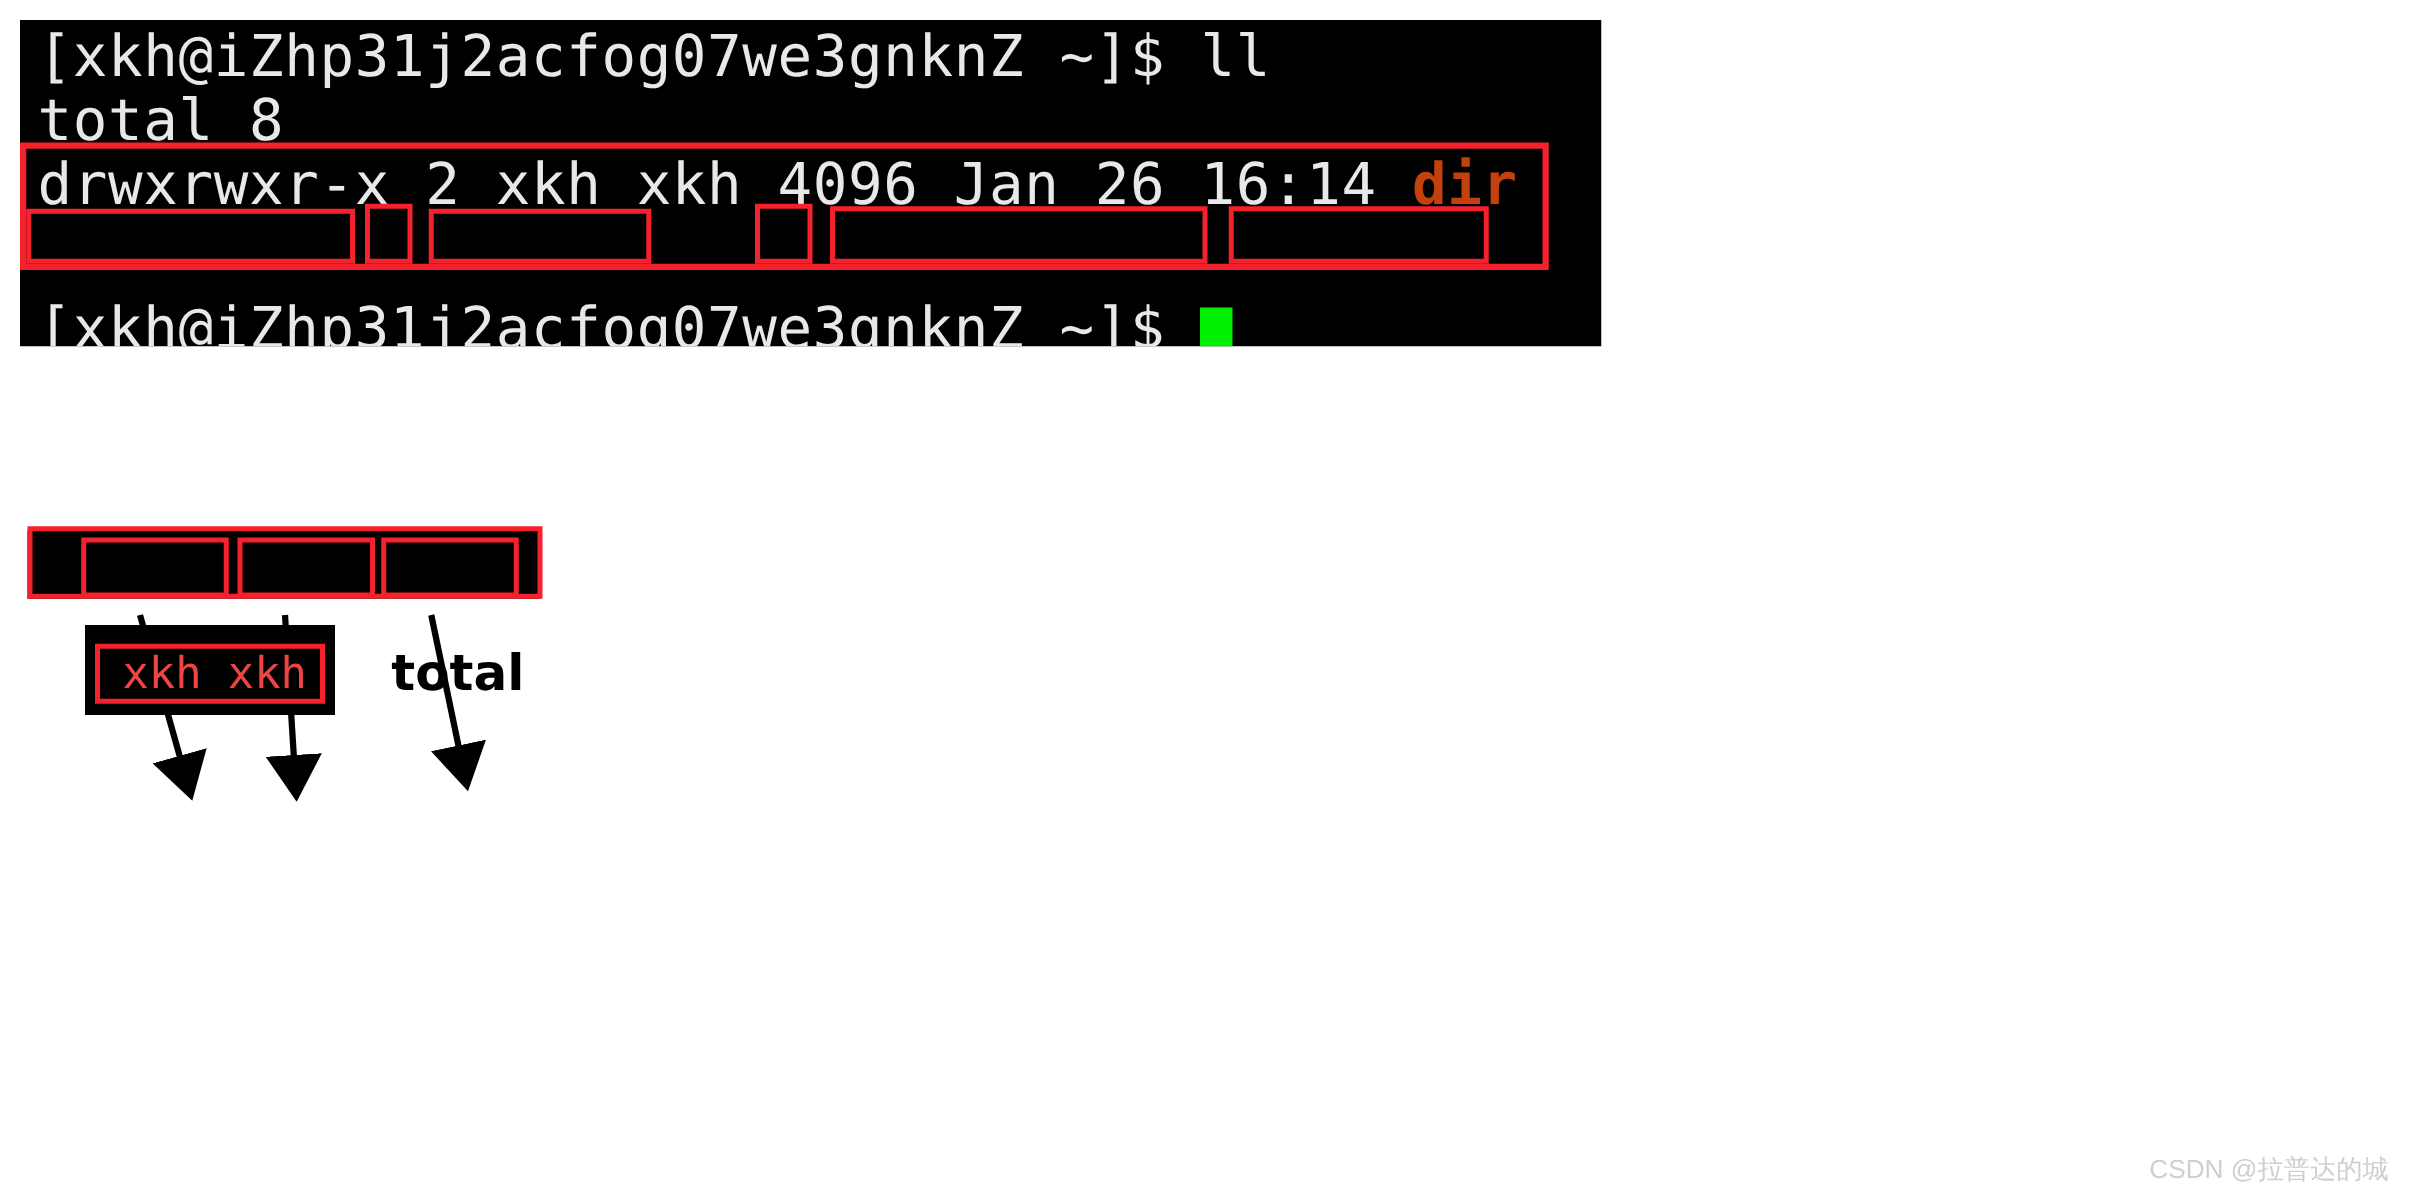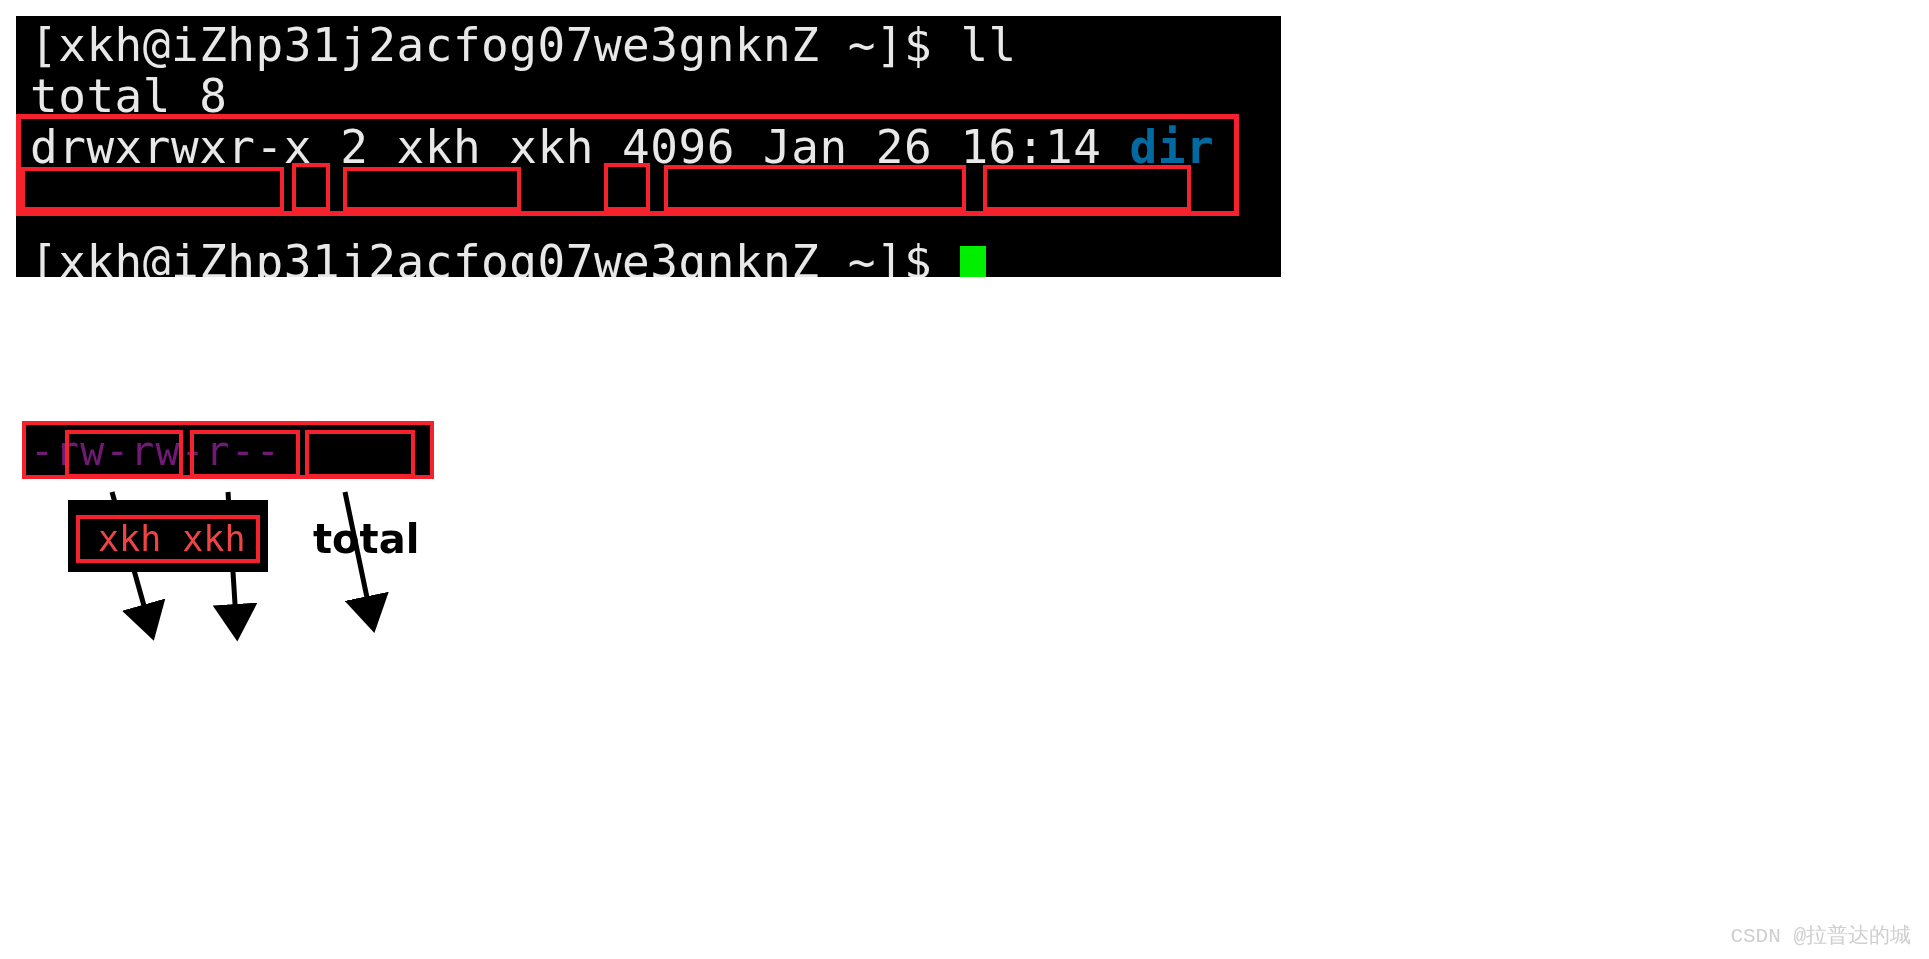--- a/index.html
+++ b/index.html
@@ -34,21 +34,21 @@
     line-height: 51px;
     letter-spacing: 0.5px;
     color: #e8e8e8;
   }
   #line-prompt1 { top: 4px; }
   #line-total   { top: 55px; }
   #line-dir     { top: 106px; }
   #line-file    { top: 157px; }
   #line-prompt2 { top: 208px; margin-top: 13px; }
 
-  .c-dir { color: #0369a1; font-weight: bold; }
+  .c-dir { color: #c2410c; font-weight: bold; }
   .cursor-block {
     display: inline-block;
     width: 26px;
     height: 38px;
     background: #00ef00;
     vertical-align: -6px;
   }
 
   
   .rbox {
@@ -94,21 +94,21 @@
   }
   #perm-text {
     position: absolute;
     left: 8px;
     top: 0px;
     height: 55px;
     line-height: 55px;
     white-space: pre;
     font-family: "DejaVu Sans Mono", "Liberation Mono", monospace;
     font-size: 40px;
-    color: #701a75;
+    color: #000000;
     letter-spacing: 1px;
   }
   #perm-outer-box {
     position: absolute;
     left: 22px;
     top: 421px;
     width: 412px;
     height: 58px;
     border: 4px solid #f5212d;
     box-sizing: border-box;
@@ -167,21 +167,21 @@
     font-weight: bold;
     color: #000000;
     white-space: pre;
   }
 
   
   #watermark {
     position: absolute;
     right: 18px;
     bottom: 10px;
-    font-family: Liberation Mono, monospace;
+    font-family: Liberation Sans, sans-serif;
     font-size: 21px;
     color: #cfcfcf;
     white-space: pre;
   }
 </style>
 </head>
 <body>
 
 <div id="terminal">
 

